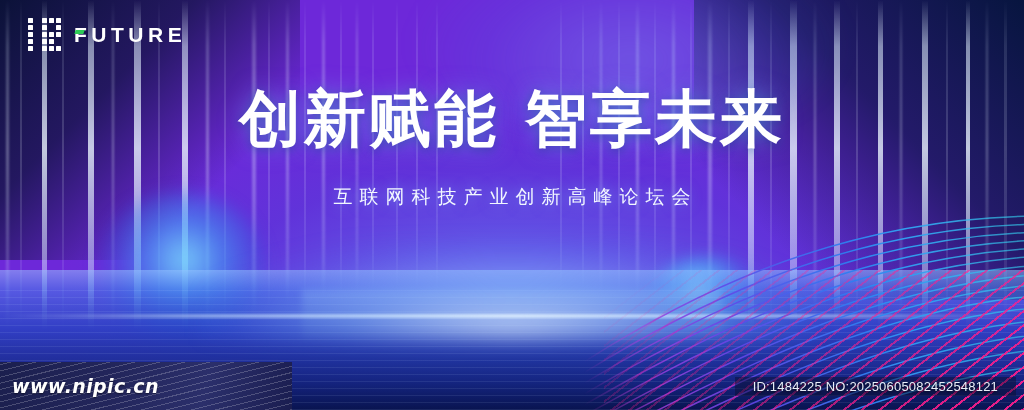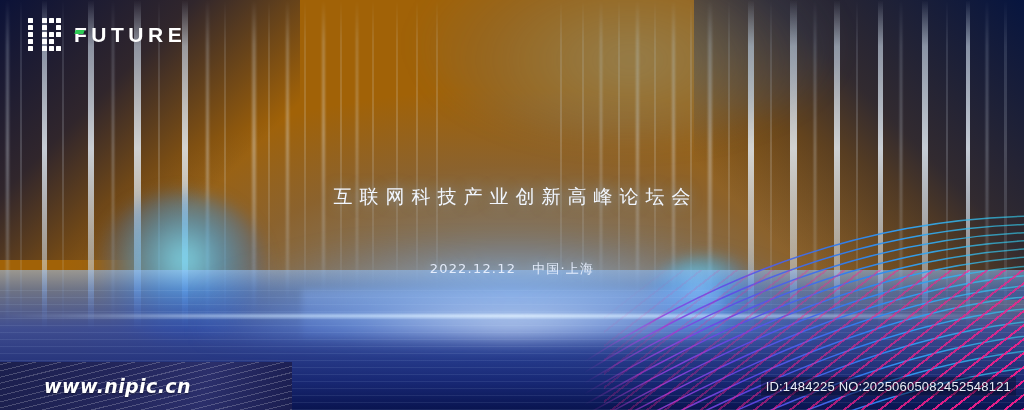--- a/index.html
+++ b/index.html
@@ -6,21 +6,21 @@
   html,body { background:#000; }
   body {
     font-family:"Liberation Sans","DejaVu Sans",sans-serif;
   }
 
   
   #poster {
     position:relative;
     width:1024px; height:410px;
     overflow:hidden;
-    background:#a16207;
+    background:#6d28d9;
   }
 
   
   .bg-base{
     position:absolute; inset:0;
     background:
       linear-gradient(100deg,#0c1744 0%, #0d2municipal 0%, #102a86 18%, #1546bd 42%, #1452cf 58%, #0e2d96 78%, #0a1d63 100%);
   }
   .bg-base2{
     position:absolute; inset:0;
@@ -193,32 +193,31 @@
     color:#fff; font-size:22px; font-weight:700; font-style:italic;
     letter-spacing:1px;
     font-family:"DejaVu Sans","Liberation Sans",sans-serif;
     text-shadow:0 1px 2px rgba(0,0,0,.5);
   }
   .wm-url{
     color:#ffffff; font-size:19px; font-weight:700; font-style:italic;
     letter-spacing:.4px;
     font-family:"DejaVu Sans","Liberation Sans",sans-serif;
     text-shadow:0 1px 2px rgba(0,0,0,.5);
-    margin-left:32px;
   }
 
   
   .idstrip{
     position:absolute; right:8px; bottom:14px;
     z-index:40;
     color:#e9eef8; font-size:13px; letter-spacing:.2px;
     font-family:"Liberation Sans","DejaVu Sans",sans-serif;
     text-shadow:0 1px 3px rgba(0,0,0,.85);
     background:rgba(10,14,45,.45);
-    padding:2px 5px;
+    padding:2px 18px;
   }
 </style>
 </head>
 <body>
 
 <div id="poster">
 
   <div class="bg-base"></div>
   <div class="bg-base2"></div>
   <div class="corner-dark-l"></div>
@@ -352,26 +351,26 @@
         <i></i>
         <i></i>
         <i></i>
       </div>
     <div class="logo-word">
       <span class="logo-accent"></span>
       <span>FUTURE</span>
     </div>
   </div>
 
+  <div class="headline">
+    <span>创新赋能</span><span class="gap"></span><span>智享未来</span>
+  </div>
 
   <div class="subhead">互联网科技产业创新高峰论坛会</div>
 
-  <div class="dateline">
-    <span>2022.12.12</span><span class="sep"></span><span>中国·上海</span>
-  </div>
 
   <div class="wm">
     <span class="wm-url">www.nipic.cn</span>
   </div>
 
   <div class="idstrip">ID:1484225 NO:20250605082452548121</div>
 
 </div>
 
 </body></html>

